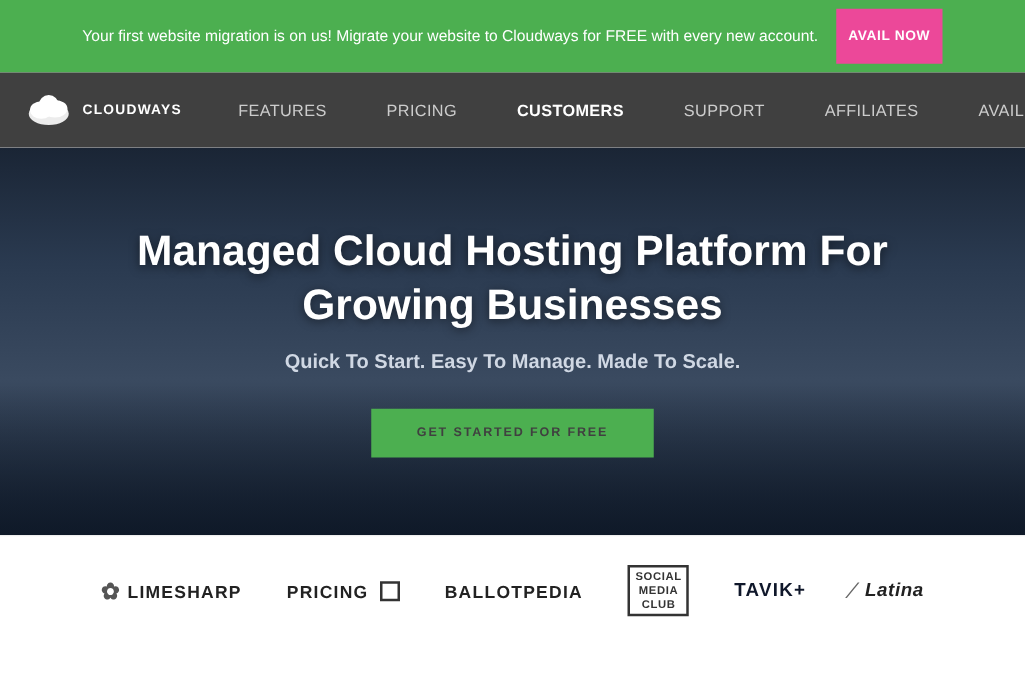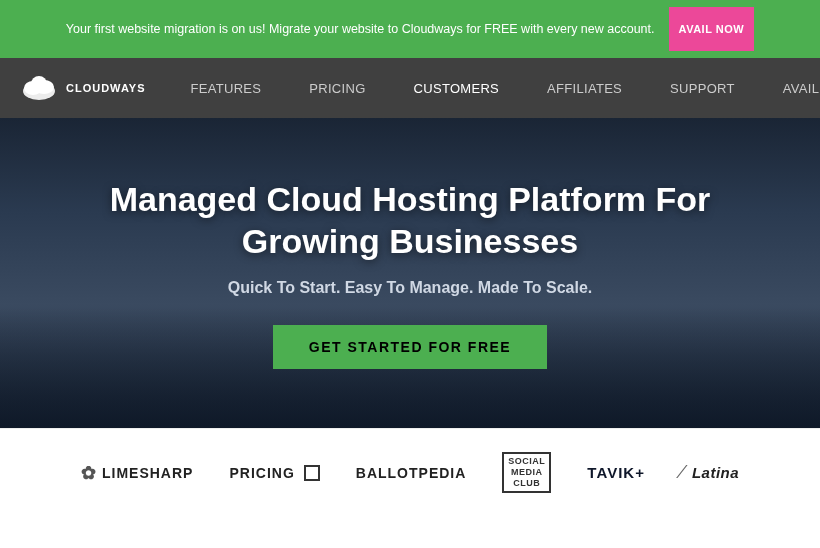--- a/index.html
+++ b/index.html
@@ -63,21 +63,21 @@
       color: #ccc;
       text-decoration: none;
       font-size: 13px;
       padding: 0 15px;
       height: 60px;
       display: flex;
       align-items: center;
       letter-spacing: 0.3px;
       cursor: pointer;
     }
-    .nav-link.active { color: #fff; }
+    .nav-link.active { color: #fff; font-weight: bold; }
     .nav-right {
       display: flex;
       align-items: center;
       gap: 10px;
     }
     .login-link {
       color: #ccc;
       font-size: 13px;
       cursor: pointer;
       padding: 0 10px;
@@ -134,24 +134,24 @@
       text-shadow: 0 2px 8px rgba(0,0,0,0.5);
     }
     .hero-subtitle {
       color: #d0d8e4;
       font-size: 16px;
       margin-bottom: 28px;
       font-weight: bold;
     }
     .get-started-btn {
       background: #4CAF50;
-      color: #000000;
+      color: #404040;
       border: none;
       padding: 14px 36px;
-      font-size: 14px;
+      font-size: 10px;
       font-weight: bold;
       cursor: pointer;
       letter-spacing: 1.5px;
       text-transform: uppercase;
     }
 
     
     .clients-strip {
       background: #fff;
       height: 88px;
@@ -224,24 +224,24 @@
     <a class="nav-link">
         <span>FEATURES</span>
       </a>
     <a class="nav-link">
         <span>PRICING</span>
       </a>
     <a class="nav-link active">
         <span>CUSTOMERS</span>
       </a>
     <a class="nav-link">
+        <span>SUPPORT</span>
+      </a>
+    <a class="nav-link">
         <span>AFFILIATES</span>
-      </a>
-    <a class="nav-link">
-        <span>SUPPORT</span>
       </a>
     <a class="nav-link">
         <span>AVAIL</span>
       </a>
   </div>
   <div class="nav-right">
     <span class="login-link">LOGIN</span>
     <button class="start-free-btn">START FREE</button>
   </div>
 </nav>

